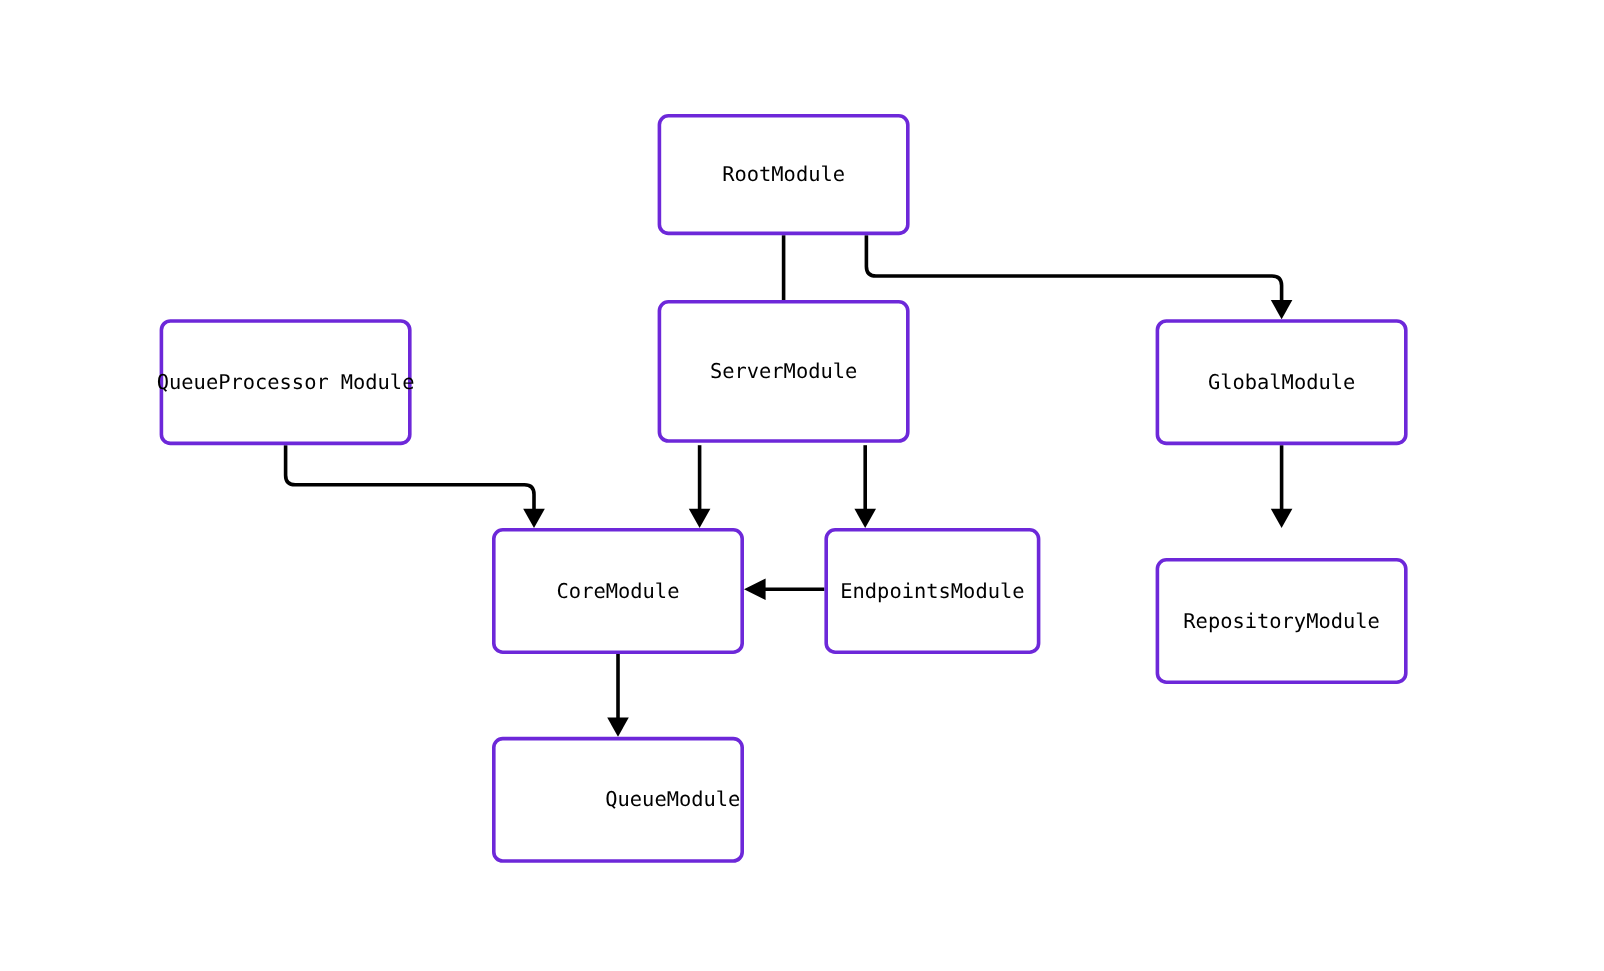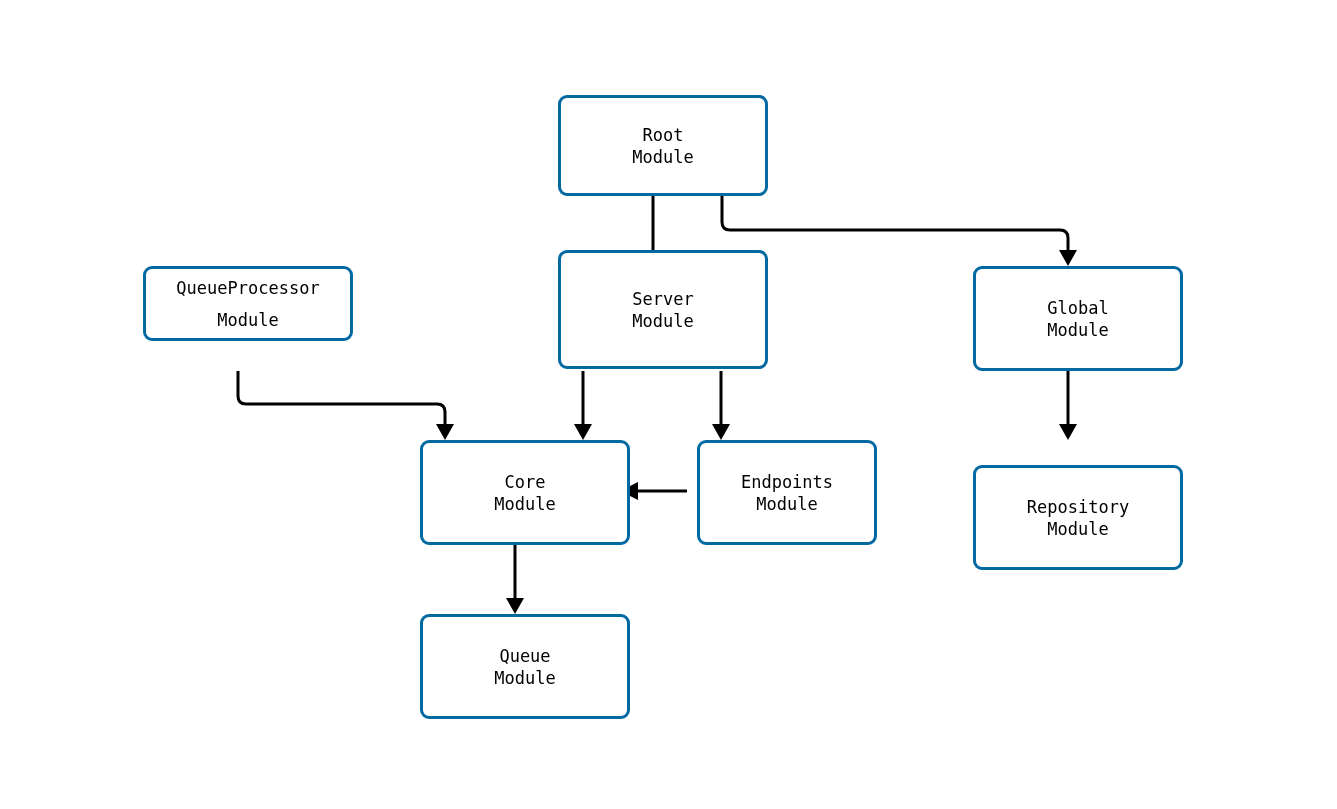--- a/index.html
+++ b/index.html
@@ -21,28 +21,27 @@
     left: 0;
     top: 0;
     width: 1337px;
     height: 809px;
     pointer-events: none;
   }
   .node {
     position: absolute;
     box-sizing: border-box;
     background: #ffffff;
-    border: 3px solid #0369a1;
+    border: 3px solid #6d28d9;
     border-radius: 9px;
     display: flex;
-    flex-direction: column;
+    flex-direction: row;
     align-items: center;
     justify-content: center;
     z-index: 2;
-    margin-left: 10px;
   }
   .node-label {
     font-family: "DejaVu Sans Mono", "Liberation Mono", monospace;
     font-size: 17px;
     line-height: 22px;
     color: #000000;
     text-align: center;
     white-space: pre;
     letter-spacing: 0px;
   }
@@ -85,21 +84,21 @@
       <path fill="none" stroke="#000" stroke-width="3" d="M 515 545 L 515 606"></path>
       <polygon fill="#000" points="515,614 506,598 524,598"></polygon>
     </g>
   </svg>
 
   <div class="node" style="left:548px; top:95px; width:210px; height:101px;">
     <div class="node-label">Root</div>
     <div class="node-label">Module</div>
   </div>
 
-  <div class="node" style="left:133px; top:266px; width:210px; height:75px;gap:10px;">
+  <div class="node" style="left:133px; top:266px; width:210px; height:105px;gap:10px;">
     <div class="node-label">QueueProcessor</div>
     <div class="node-label">Module</div>
   </div>
 
   <div class="node" style="left:548px; top:250px; width:210px; height:119px;">
     <div class="node-label">Server</div>
     <div class="node-label">Module</div>
   </div>
 
   <div class="node" style="left:963px; top:266px; width:210px; height:105px;">
@@ -115,18 +114,18 @@
   <div class="node" style="left:687px; top:440px; width:180px; height:105px;">
     <div class="node-label">Endpoints</div>
     <div class="node-label">Module</div>
   </div>
 
   <div class="node" style="left:963px; top:465px; width:210px; height:105px;">
     <div class="node-label">Repository</div>
     <div class="node-label">Module</div>
   </div>
 
-  <div class="node" style="left:410px; top:614px; width:210px; height:105px;">
+  <div class="node" style="left:410px; top:614px; width:210px; height:105px;justify-content:flex-end;">
     <div class="node-label">Queue</div>
     <div class="node-label">Module</div>
   </div>
 
 </div>
 
 </body></html>

